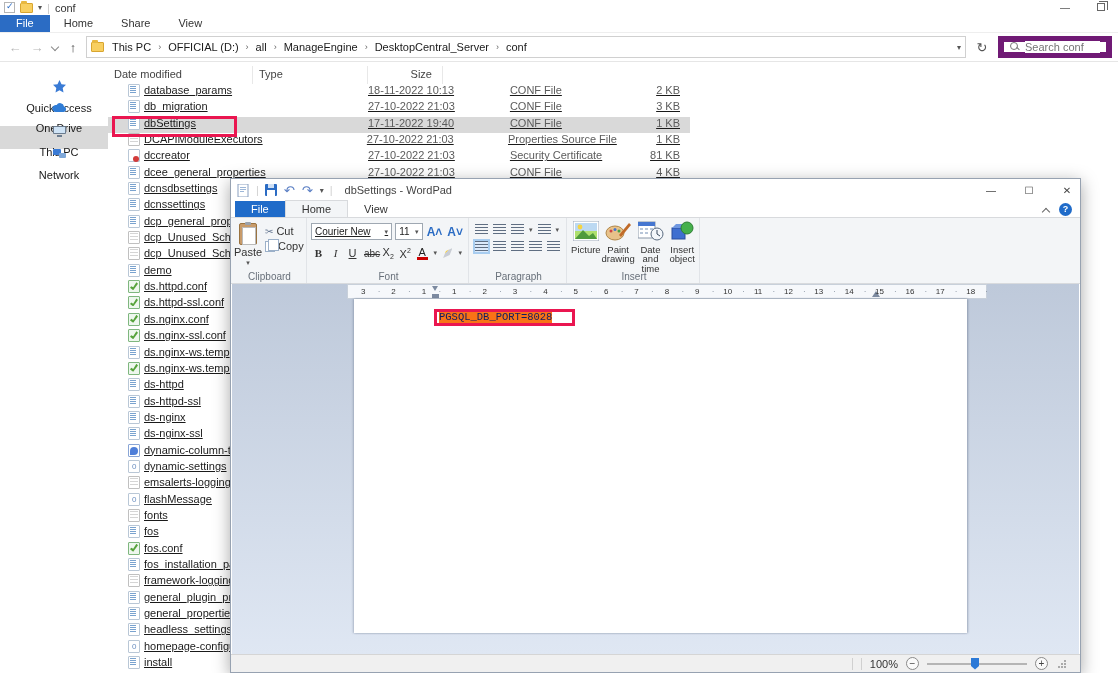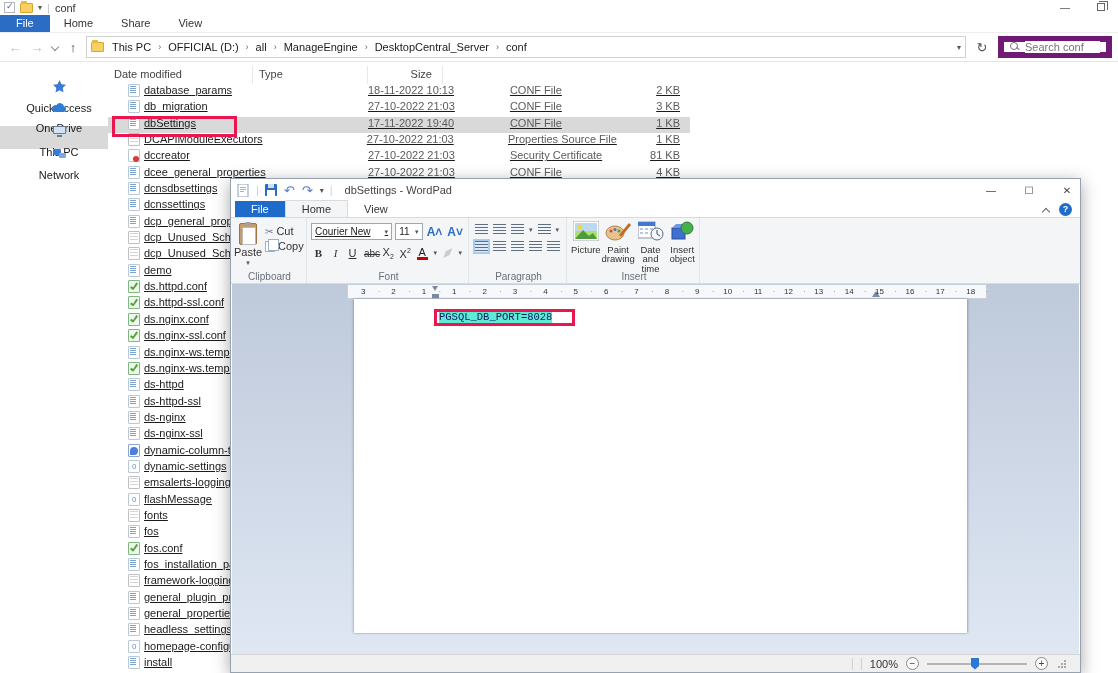--- a/index.html
+++ b/index.html
@@ -151,21 +151,21 @@
   .ruler { position:absolute; left:115px; top:0; width:640px; height:15px; background:#f6f8fb; border:1px solid #c8d0da; display:flex; align-items:center; font-size:8px; color:#333; }
   .rnum { flex:1; text-align:center; position:relative; }
   .rnum::after { content:"·"; position:absolute; right:-2px; top:0; color:#8a94a2; }
   .m-left { position:absolute; left:84px; top:1px; width:7px; height:12px; }
   .m-left::before { content:""; position:absolute; left:0; top:0; border-left:3.5px solid transparent; border-right:3.5px solid transparent; border-top:5px solid #7c8aa0; }
   .m-left::after { content:""; position:absolute; left:0; bottom:0; width:7px; height:4px; background:#7c8aa0; }
   .m-right { position:absolute; left:524px; bottom:1px; border-left:4px solid transparent; border-right:4px solid transparent; border-bottom:6px solid #7c8aa0; }
   .page { position:absolute; left:122px; top:15px; width:613px; height:334px; background:#fff; box-shadow:1px 0 2px rgba(70,85,110,.4), -1px 0 2px rgba(70,85,110,.3); }
   .page-content { padding:13px 0 0 85px; font-family:"Liberation Mono","DejaVu Sans Mono",monospace; font-size:10.5px; line-height:11.5px; color:#111; white-space:pre; }
   .dline { position:relative; }
-  .dline .seltext { background:#5eead4; color:#101c64; }
+  .dline .seltext { background:#f97316; color:#101c64; }
   .annot-line { position:absolute; left:-5px; top:-3px; width:141px; height:17px; border:3px solid #ea1650; z-index:30; }
 
   
   .w-status { position:absolute; left:0; bottom:0; right:0; height:18px; background:#f0f0f0; border-top:1px solid #d5d5d5; display:flex; align-items:center; justify-content:flex-end; gap:8px; padding-right:14px; color:#333; }
   .statussep { width:1px; height:12px; background:#d0d0d0; }
   .zbtn { width:13px; height:13px; border:1px solid #8a8a8a; border-radius:50%; text-align:center; line-height:11px; font-size:10px; color:#444; background:#fafafa; }
   .ztrack { width:100px; height:2px; background:#b5b5b5; position:relative; }
   .zthumb { position:absolute; left:44px; top:-5px; width:8px; height:12px; background:#2b79d7; clip-path:polygon(0 0,100% 0,100% 70%,50% 100%,0 70%); }
   .grip { width:8px; height:8px; background:
     radial-gradient(circle at 1px 7px,#aaa 1px,transparent 1.2px),

